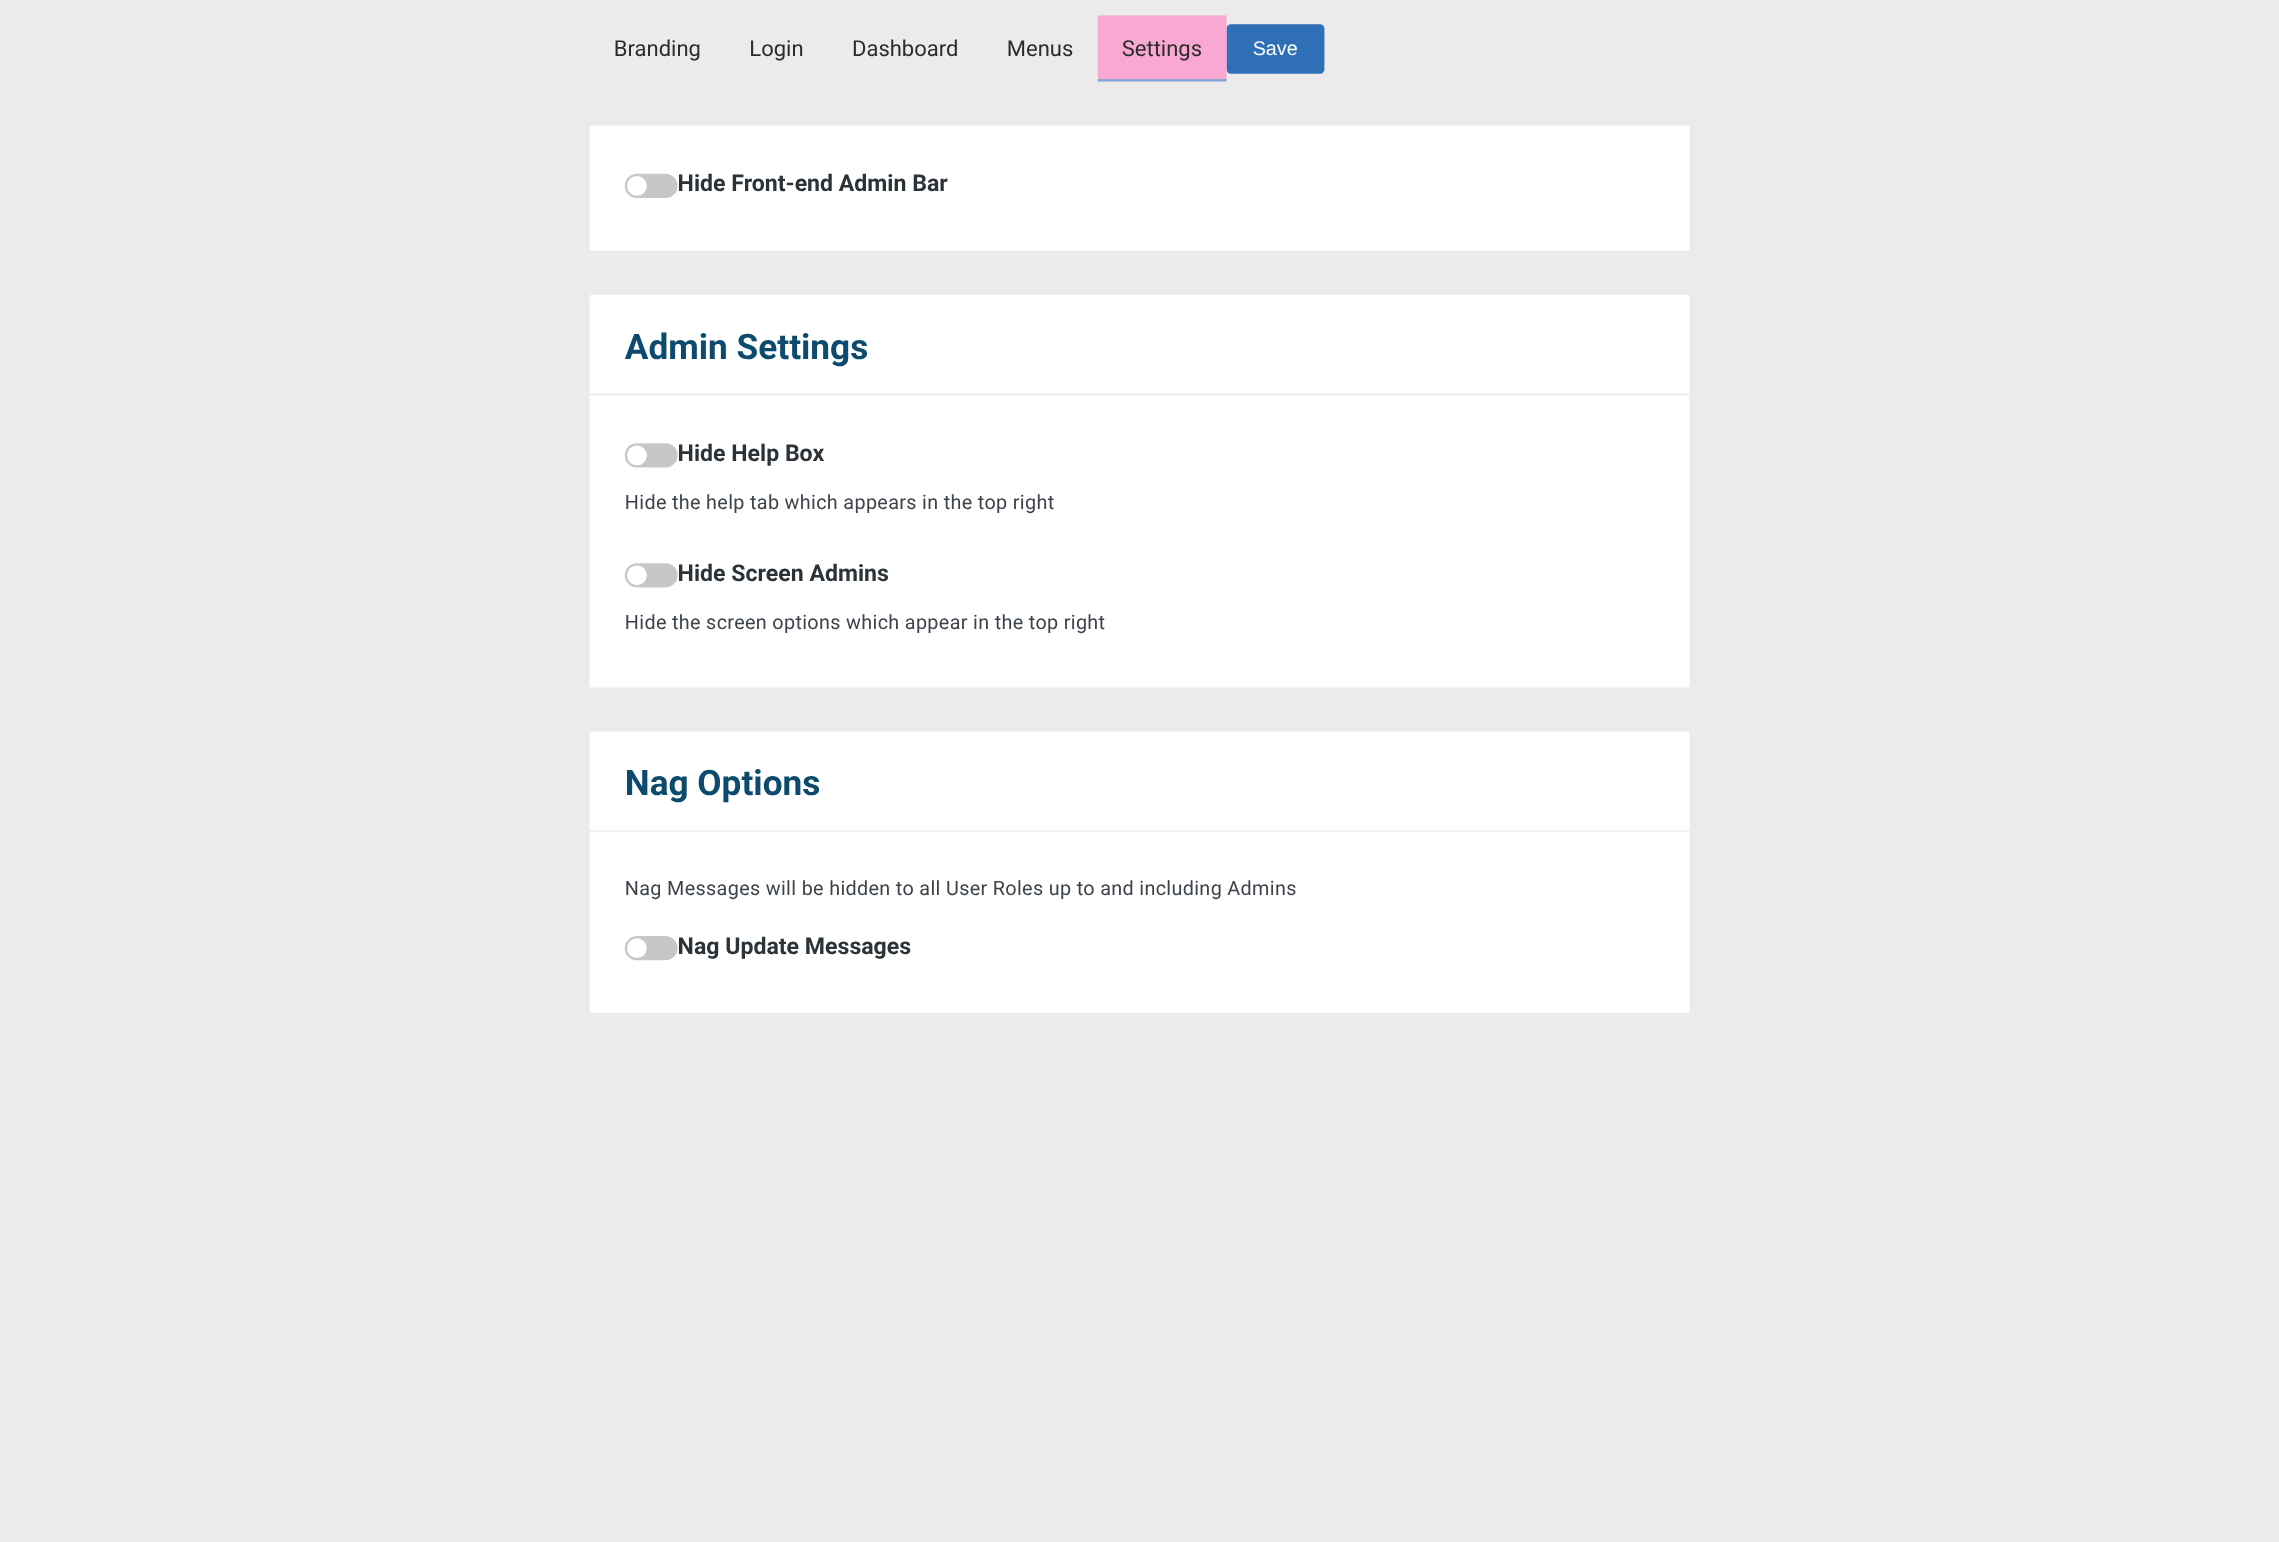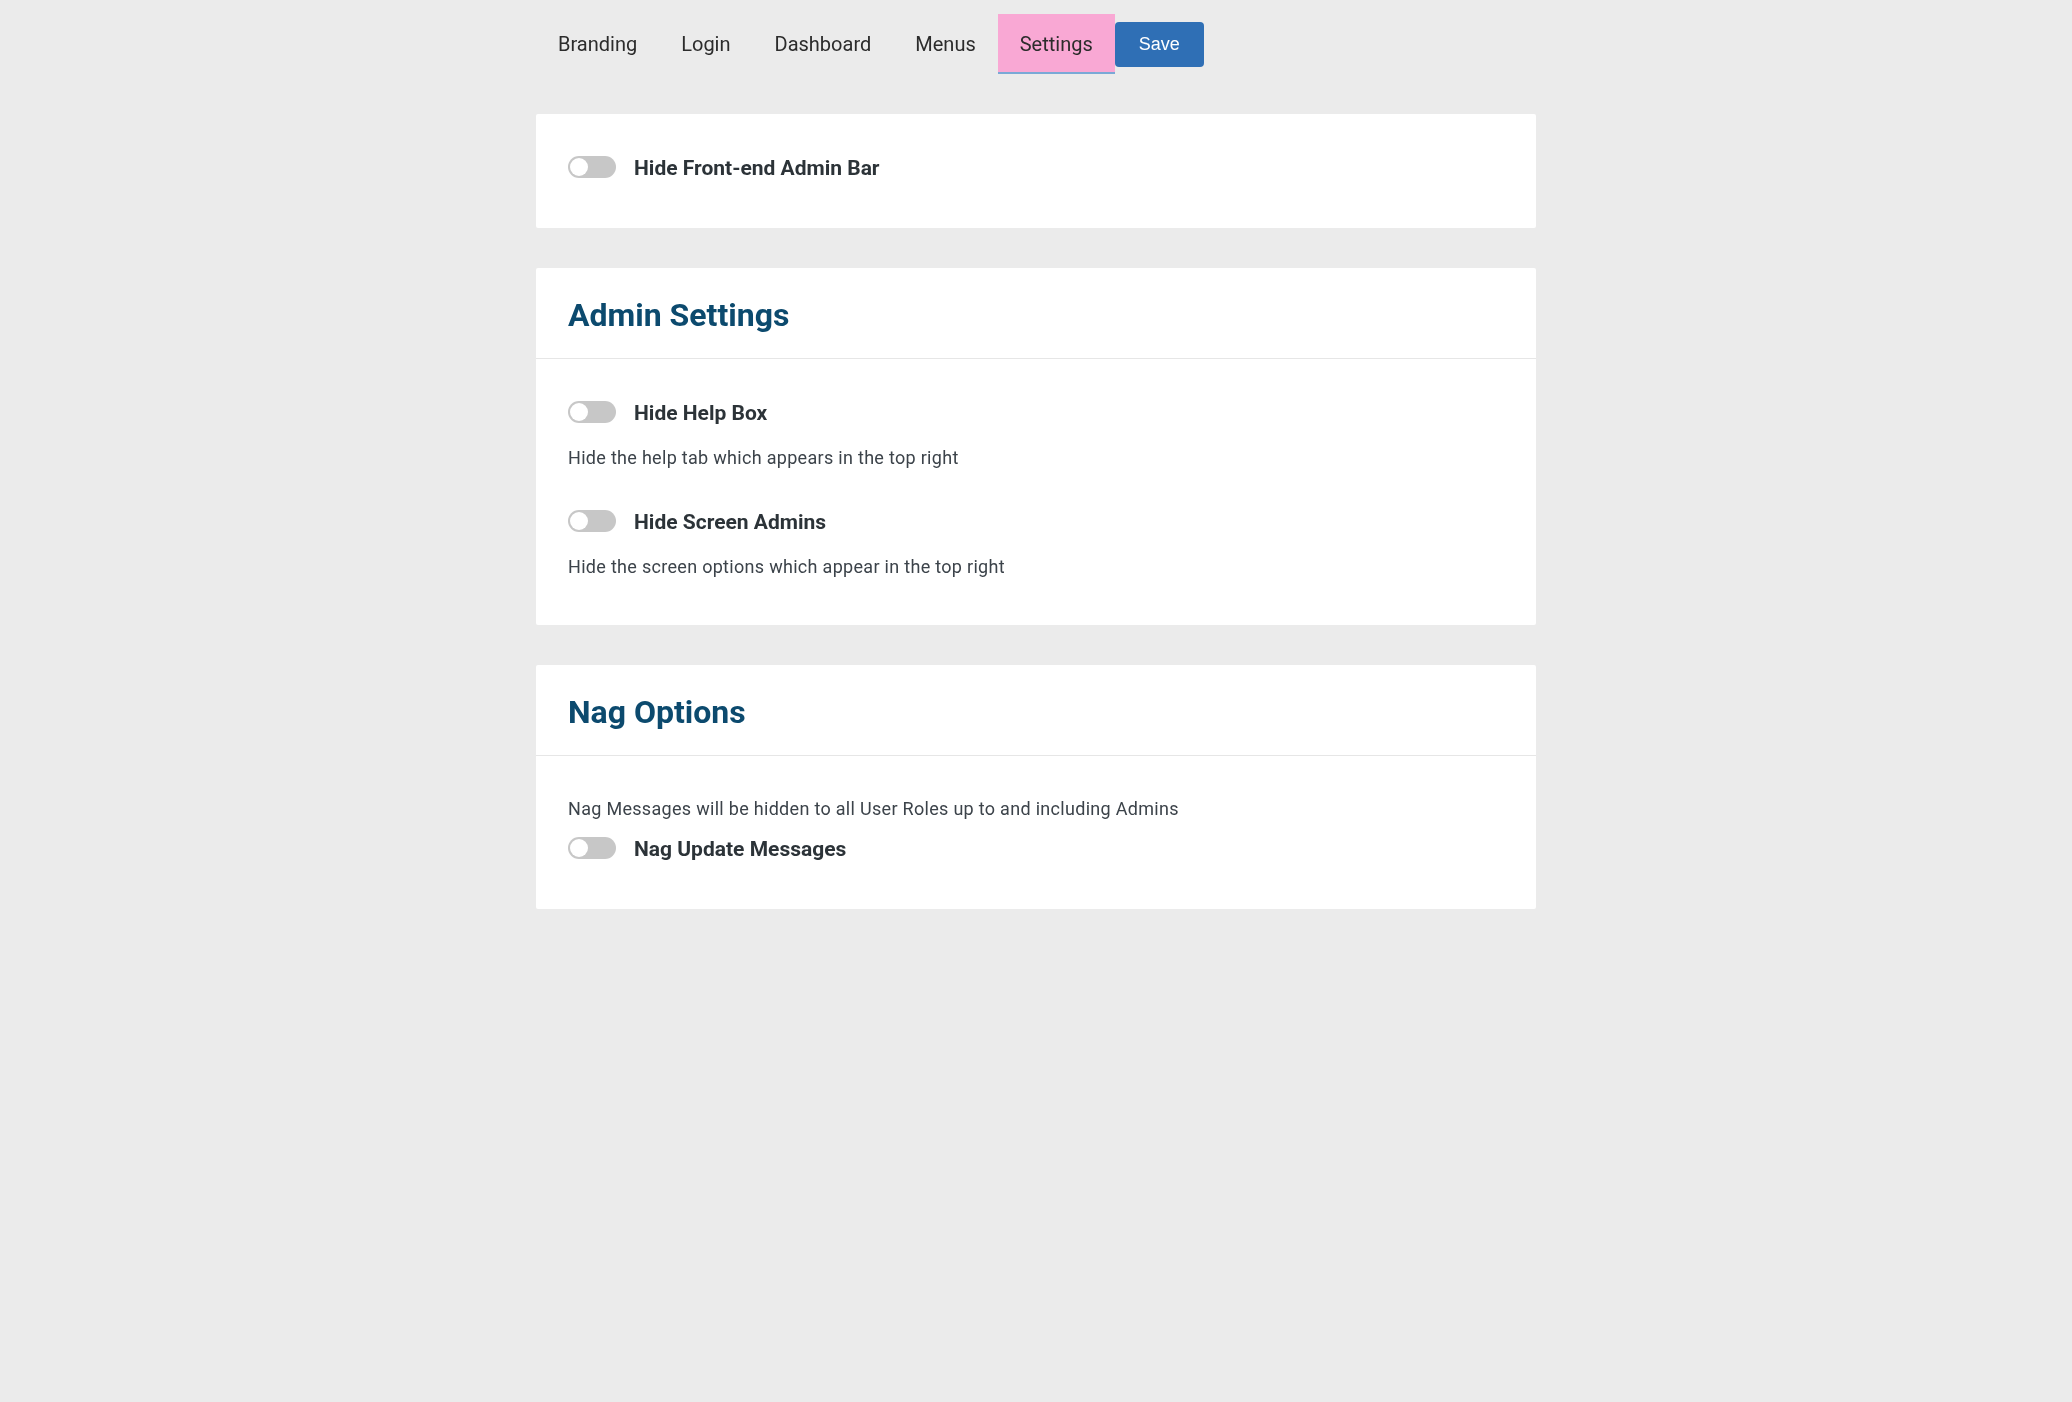--- a/index.html
+++ b/index.html
@@ -75,22 +75,21 @@
       padding: 28px 32px 24px 32px;
       border-bottom: 1px solid #e6e6e6;
     }
     .panel-heading h2 {
       font-size: 32px;
       font-weight: 700;
       color: #0c4a6e;
     }
     .toggle-row {
       display: flex;
-      align-items: flex-start;
-      gap: 18px;
+      align-items: flex-end;
     }
     .toggle {
       width: 48px;
       height: 22px;
       background: #c7c7c7;
       border-radius: 11px;
       position: relative;
       cursor: pointer;
       flex-shrink: 0;
     }
@@ -117,21 +116,21 @@
     .option-block {
       margin-bottom: 0;
     }
     .option-block + .option-block {
       margin-top: 42px;
     }
     .lead-description {
       font-size: 18px;
       color: #3c434a;
       letter-spacing: 0.3px;
-      margin-bottom: 18px;
+      margin-bottom: 30px;
     }
   </style>
 </head>
 <body>
 
 <div class="container">
   <div class="header-bar">
     <div class="tabs">
       <div class="tab">Branding</div>
       <div class="tab">Login</div>

